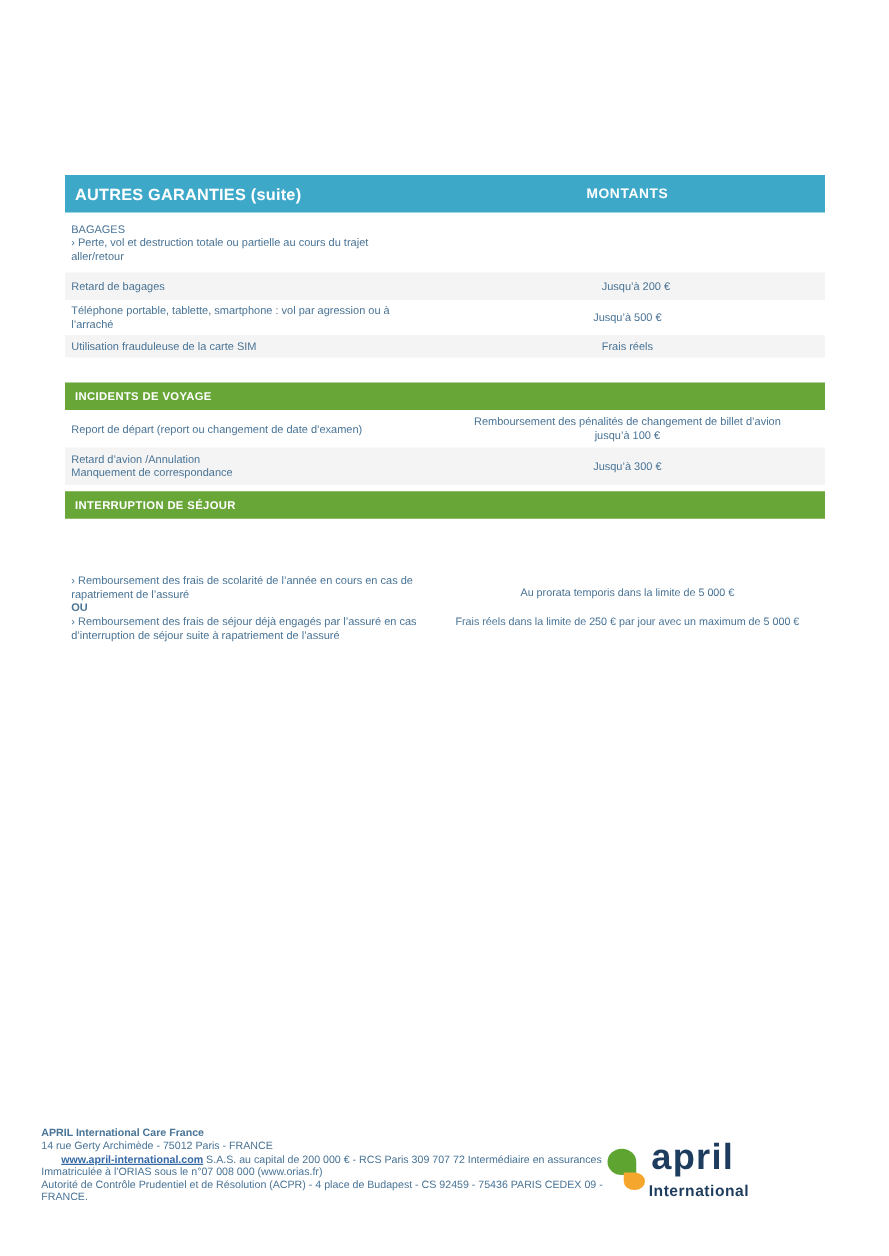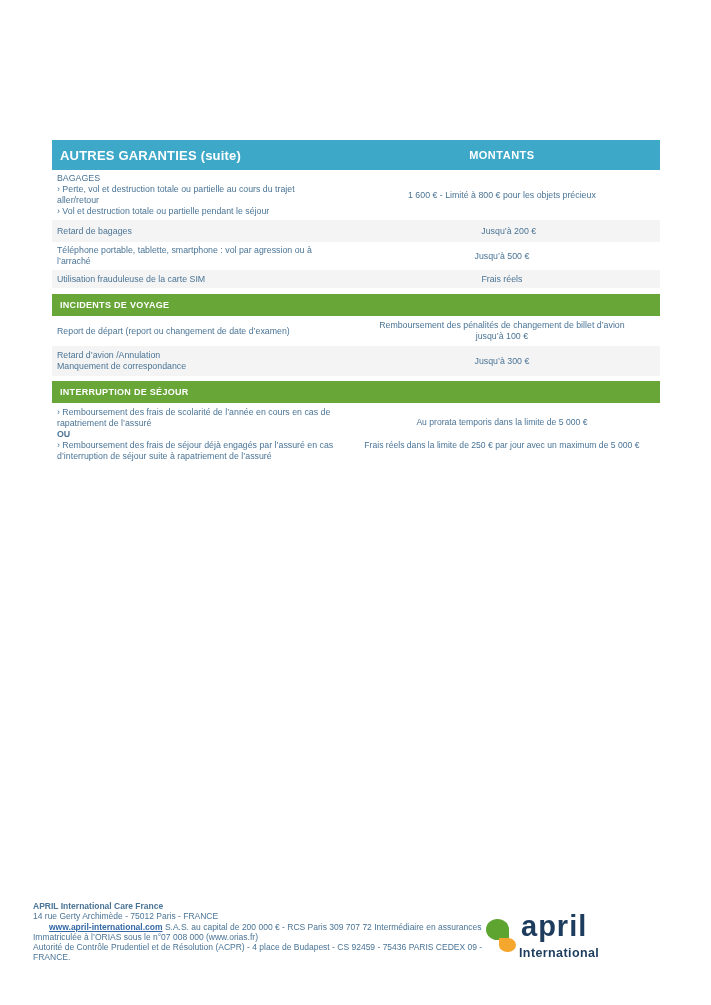--- a/index.html
+++ b/index.html
@@ -6,29 +6,29 @@
   body{
     width:711px;height:1005px;position:relative;background:#ffffff;
     font-family:"Liberation Sans", sans-serif;overflow:hidden;
   }
   .table{position:absolute;left:52px;top:140px;width:608px;}
   .thead{display:flex;height:30px;background:#3EA8C8;color:#fff;align-items:center;}
   .th-left{width:48%;box-sizing:border-box;padding-left:8px;font-size:13px;font-weight:bold;letter-spacing:0.2px;}
   .th-right{width:52%;text-align:center;font-size:11px;font-weight:bold;letter-spacing:0.5px;}
   .section-bar{height:22px;background:#69A638;color:#fff;display:flex;align-items:center;
     padding-left:8px;font-size:9px;font-weight:bold;letter-spacing:0.3px;box-sizing:border-box;}
-  .gap2{margin-top:2px;} .gap6{margin-top:6px;} .gap5{margin-top:5px;}
+  .gap2{margin-top:2px;} .gap6{margin-top:20px;} .gap5{margin-top:5px;}
   .row{display:flex;}
   .row.alt{background:#F4F4F4;}
   .cell-l{width:48%;box-sizing:border-box;padding:3px 10px 3px 5px;display:flex;flex-direction:column;
     justify-content:center;font-size:8.8px;line-height:11px;color:#4A7496;}
   .cell-r{width:52%;box-sizing:border-box;display:flex;flex-direction:column;justify-content:center;
     align-items:center;text-align:center;font-size:8.8px;line-height:11px;color:#4A7496;padding:2px 6px;}
   .r1{min-height:48px;} .r2{height:22px;gap:26px;} .r3{height:28px;} .r4{height:18px;}
-  .r5{height:30px;} .r6{height:30px;} .r7{min-height:56px;}
+  .r5{height:30px;} .r6{height:30px;} .r7{min-height:56px;margin-top:40px;}
   .r7 .cell-l{justify-content:flex-start;padding-top:4px;}
   .r7 .cell-r{gap:12px;}
   .r7 .amt{white-space:nowrap;font-size:8.6px;}
   .bold{font-weight:bold;}
   .footer{position:absolute;left:33px;top:901px;width:487px;font-size:8.5px;line-height:10.3px;color:#4A7496;}
   .f-link{color:#3468A6;font-weight:bold;text-decoration:underline;cursor:pointer;margin-left:16px;}
   .logo{position:absolute;left:486px;top:915px;width:136px;height:52px;}
   .leaf-green{position:absolute;left:0;top:4px;width:23px;height:21px;background:#5EA430;border-radius:55% 55% 0 55%;}
   .leaf-orange{position:absolute;left:13px;top:23px;width:17px;height:14px;background:#F5A62C;border-radius:0 55% 55% 55%;}
   .brand{position:absolute;left:35px;top:-4px;font-size:29px;font-weight:bold;color:#1D3C5E;letter-spacing:1px;line-height:1.1;}
@@ -42,24 +42,20 @@
   <div class="thead">
     <div class="th-left">AUTRES GARANTIES (suite)</div>
     <div class="th-right">MONTANTS</div>
   </div>
 
 
   <div class="row r1">
     <div class="cell-l">
       <div>BAGAGES</div>
       <div>› Perte, vol et destruction totale ou partielle au cours du trajet aller/retour</div>
-      <div>› Vol et destruction totale ou partielle pendant le séjour</div>
-    </div>
-    <div class="cell-r">
-      <div class="amt">1 600 € - Limité à 800 € pour les objets précieux</div>
     </div>
   </div>
 
   <div class="row r2 alt">
     <div class="cell-l">
       <div>Retard de bagages</div>
     </div>
     <div class="cell-r">
       <div class="amt">Jusqu’à 200 €</div>
     </div>

